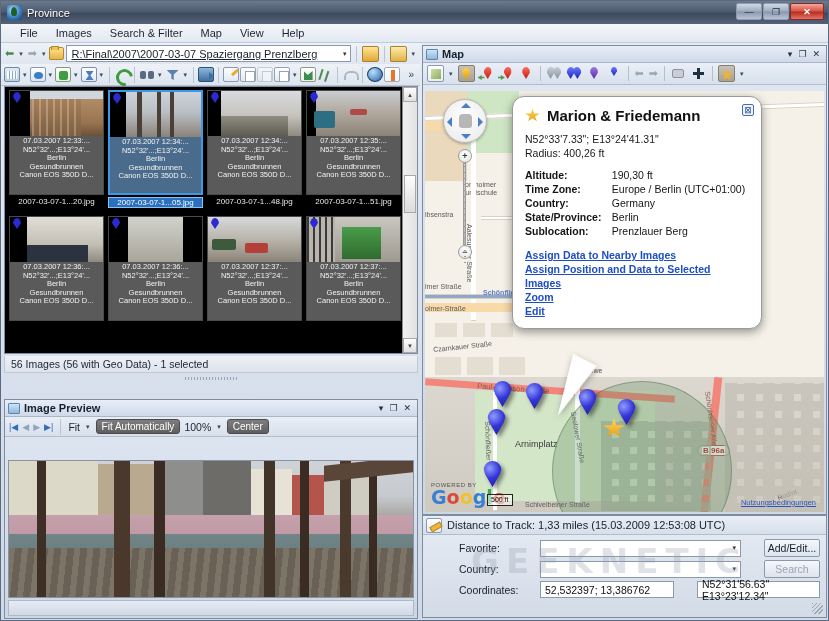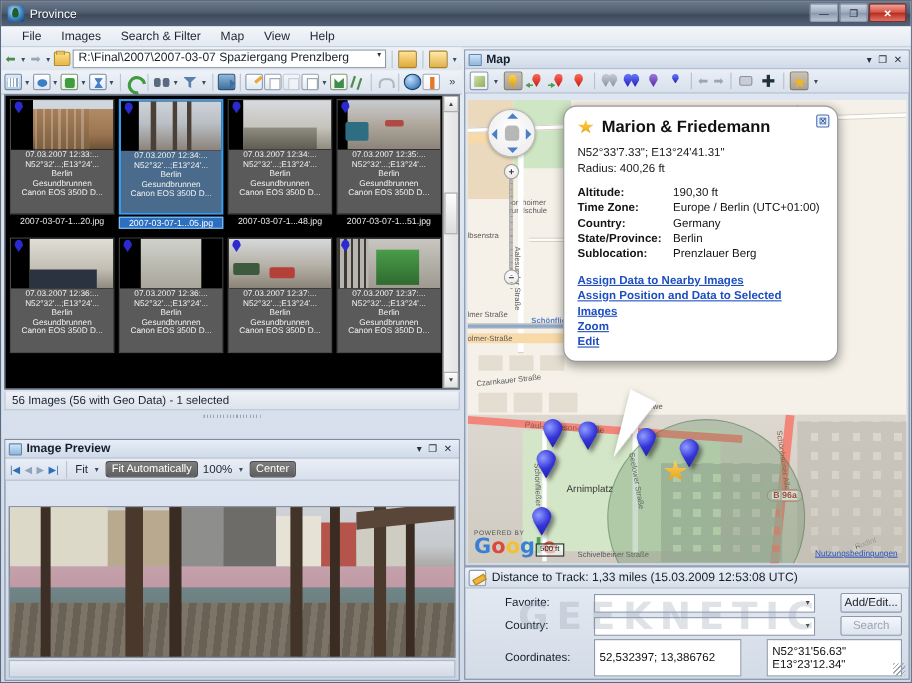--- a/index.html
+++ b/index.html
@@ -66,22 +66,23 @@
   .nav-arrow.dim { color:#9aa6b5; }
   .caret { font-size:7px; color:#3c4a5c; padding:0 2px; }
   .folder-ico {
     width:15px;height:13px;border-radius:1px 2px 2px 1px;
     background:linear-gradient(180deg,#ffe18a,#e8b44a); border:1px solid #b08a2e;
     position:relative; flex:none;
   }
   .folder-ico:before{content:"";position:absolute;left:1px;top:-2px;width:6px;height:3px;background:#e8c45a;border:1px solid #b08a2e;border-bottom:none;border-radius:1px 1px 0 0;}
   .addr-input {
     flex:1; height:17px; background:#fff; border:1px solid #8c99ab;
-    display:flex; align-items:flex-start; padding:0 4px; font-size:11px; color:#16202c;
+    display:flex; align-items:center; padding:0 4px; font-size:11px; color:#16202c;
     position:relative;
+    text-decoration:underline;
   }
   .addr-input .dd { position:absolute; right:4px; font-size:7px; color:#333; }
   .vsep { width:1px; height:16px; background:#b9c3d1; margin:0 3px; }
   .tb-ico {
     width:17px; height:16px; flex:none; position:relative; border-radius:2px;
   }
   .ico-yellowfolder{background:linear-gradient(180deg,#ffe496,#dfa838);border:1px solid #a8822c;border-radius:1px 2px 2px 1px;}
   .ico-yellowfolder2{background:linear-gradient(180deg,#ffeaa8,#e0b24a);border:1px solid #a8822c;border-radius:1px 2px 2px 1px;}
 
   
@@ -386,21 +387,21 @@
     display:flex; align-items:center; padding:0 4px; font-size:10.5px;
   }
   .bp-combo .dd{ position:absolute; right:4px; font-size:7px; color:#333; }
   .bp-btn {
     width:56px; height:18px; font-size:10.5px; border:1px solid #8c99ab; border-radius:2px;
     background:linear-gradient(180deg,#f4f7fb,#dde4ee); color:#16202c;
     display:flex; align-items:center; justify-content:center;
   }
   .bp-btn.dim { color:#9aa4b2; }
   .bp-field {
-    height:34px; background:#fff; border:1px solid #8c99ab;
+    height:17px; background:#fff; border:1px solid #8c99ab;
     display:flex; align-items:center; padding:0 4px; font-size:10.5px; color:#111;
   }
 
   
   .watermark {
     position:absolute; left:470px; top:540px; width:330px; z-index:30;
     font-size:34px; font-weight:bold; letter-spacing:7px;
     color:rgba(150,160,175,.30); pointer-events:none; font-family:"DejaVu Sans",sans-serif;
   }
   .resizegrip {

